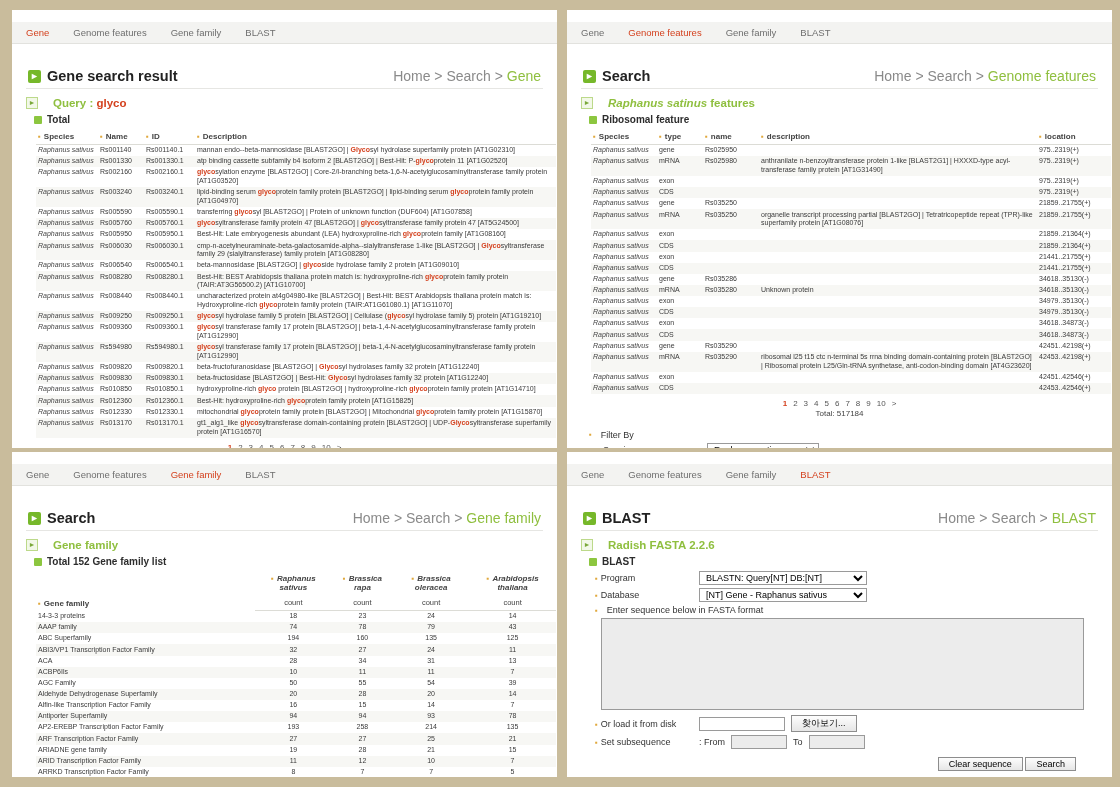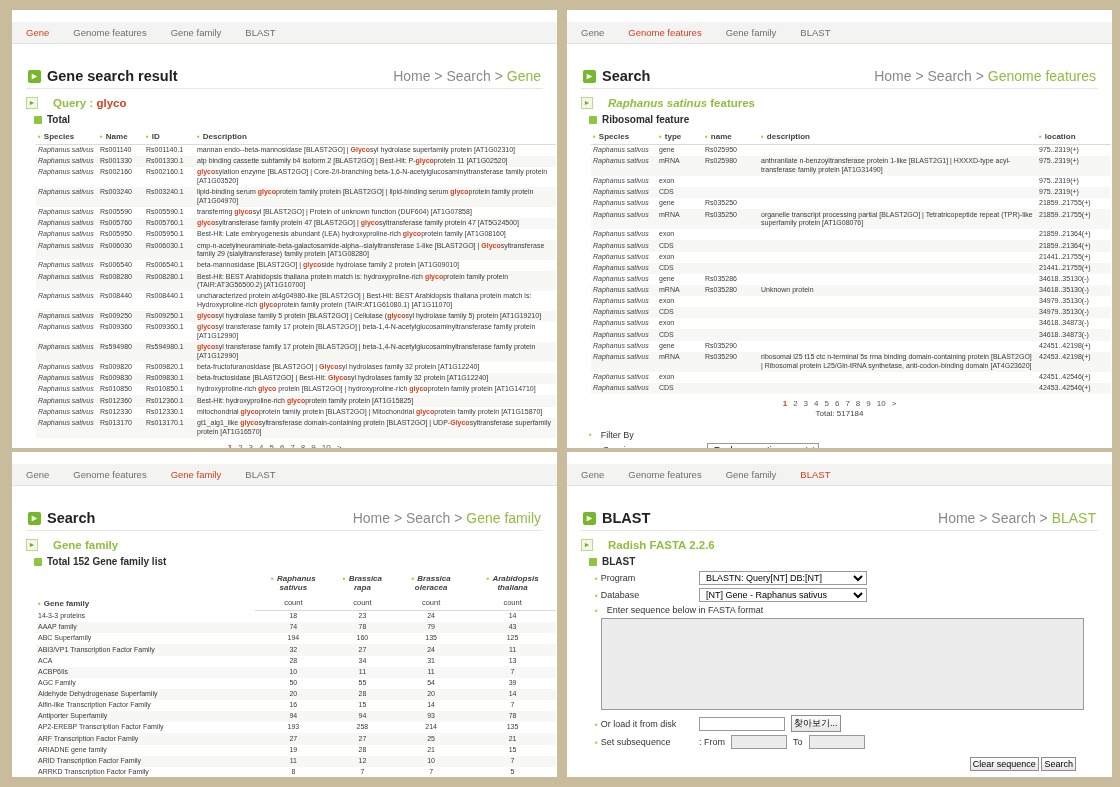--- a/index.html
+++ b/index.html
@@ -58,21 +58,21 @@
   .pager .tot{display:block;margin-top:1px;color:#444;}
 
   
   .frow{display:flex;align-items:center;gap:6px;margin:3px 0 3px 14px;font-size:9px;color:#333;}
   .flabel{width:98px;}
   input[type=text],select,textarea{font-family:"Liberation Sans",sans-serif;font-size:9px;
       border:1px solid #9a9a9a;background:#fff;box-sizing:border-box;padding:0 2px;}
   select{height:14px;background:#fff;}
   input[type=text]{height:14px;}
   .btn{font-family:"Liberation Sans",sans-serif;font-size:9px;border:1px solid #8d8d8d;
-      background:linear-gradient(#fdfdfd,#e6e6e6);padding:1px 2px;cursor:pointer;}
+      background:linear-gradient(#fdfdfd,#e6e6e6);padding:1px 10px;cursor:pointer;}
   textarea{width:100%;height:92px;background:#ececec;resize:none;}
 </style>
 </head>
 <body>
 
 <div class="page">
 <div class="grid">
 
   <div class="panel">
     <div class="navbar">

